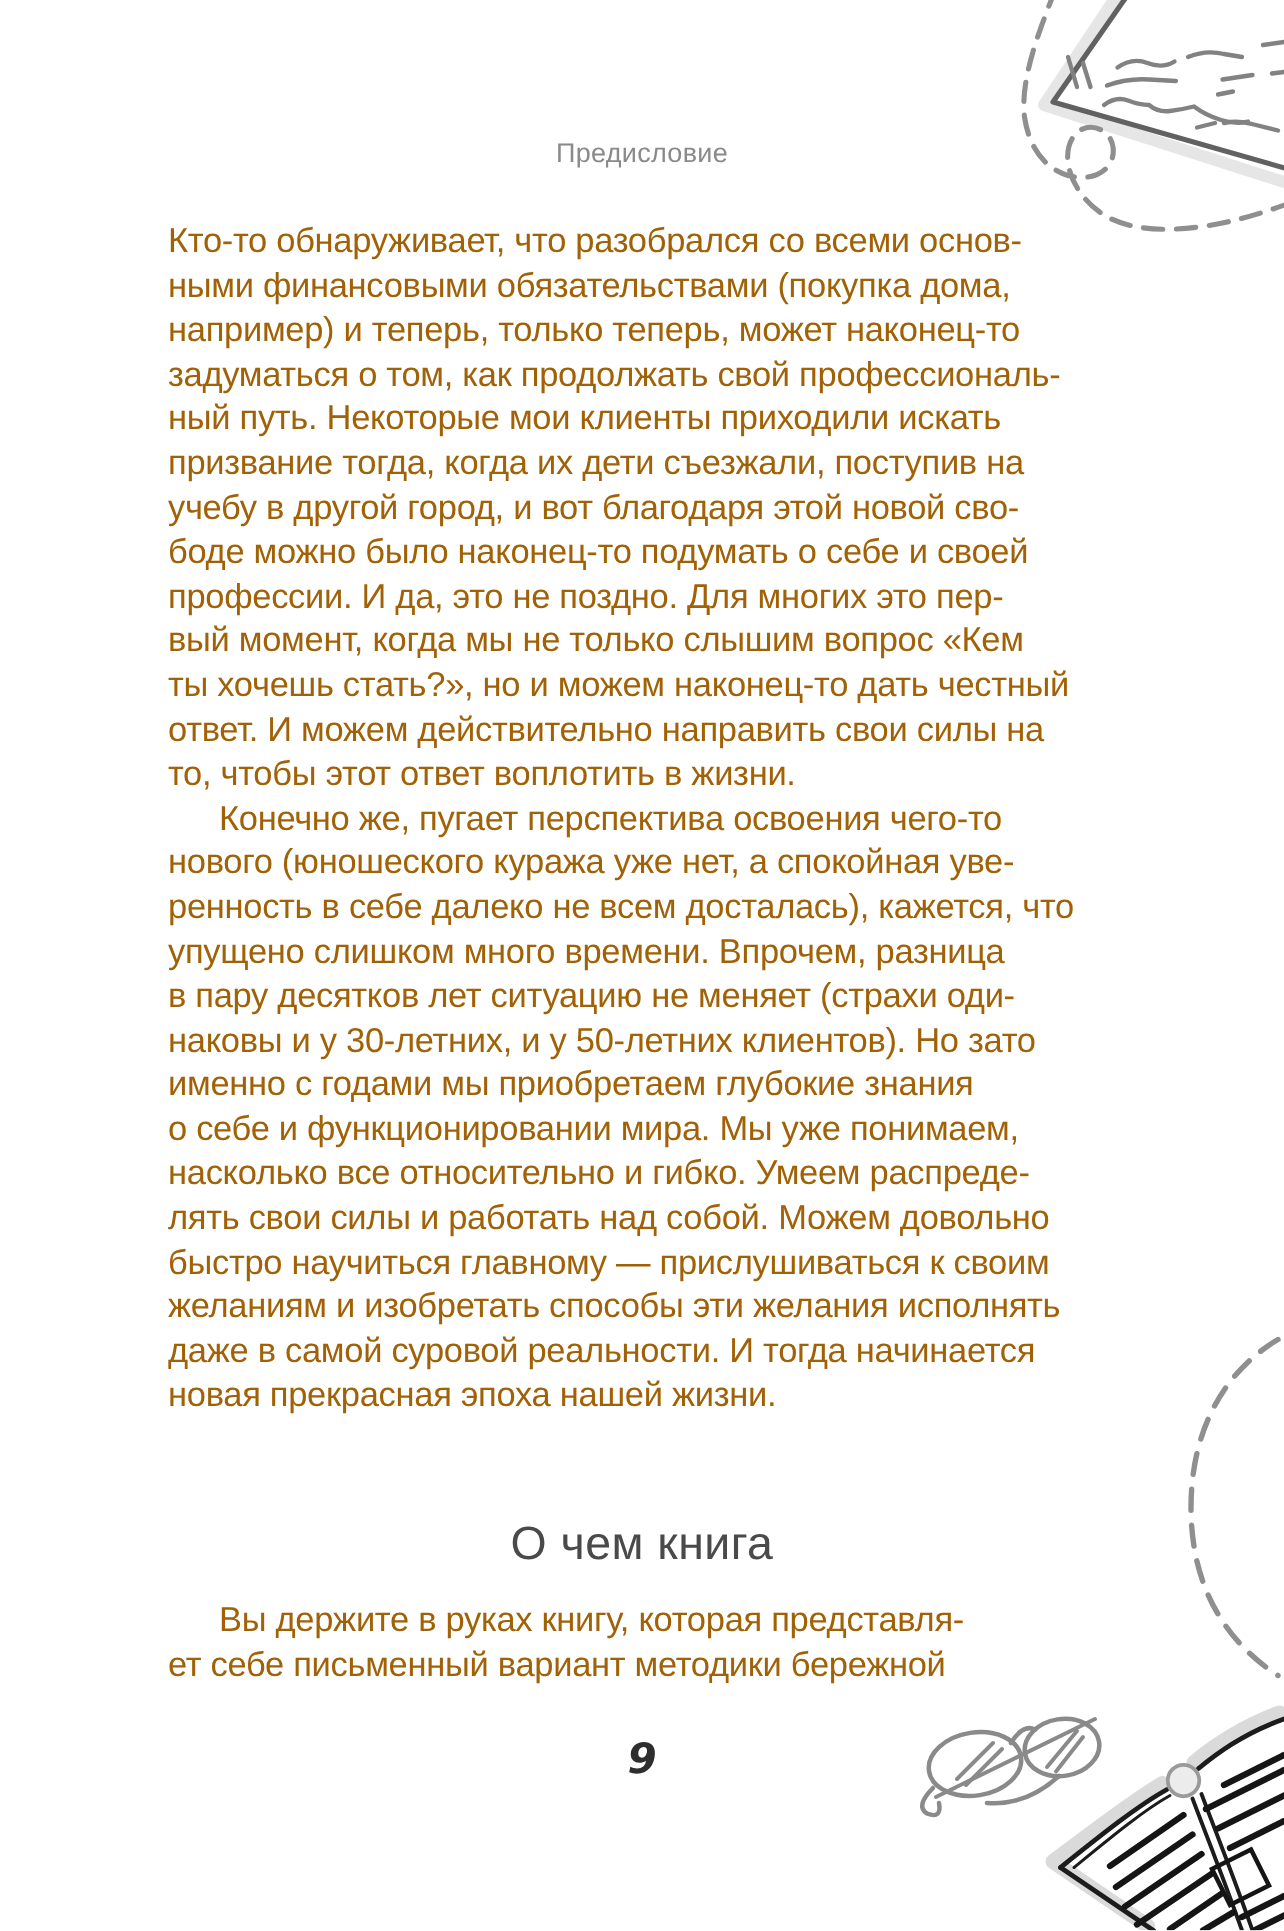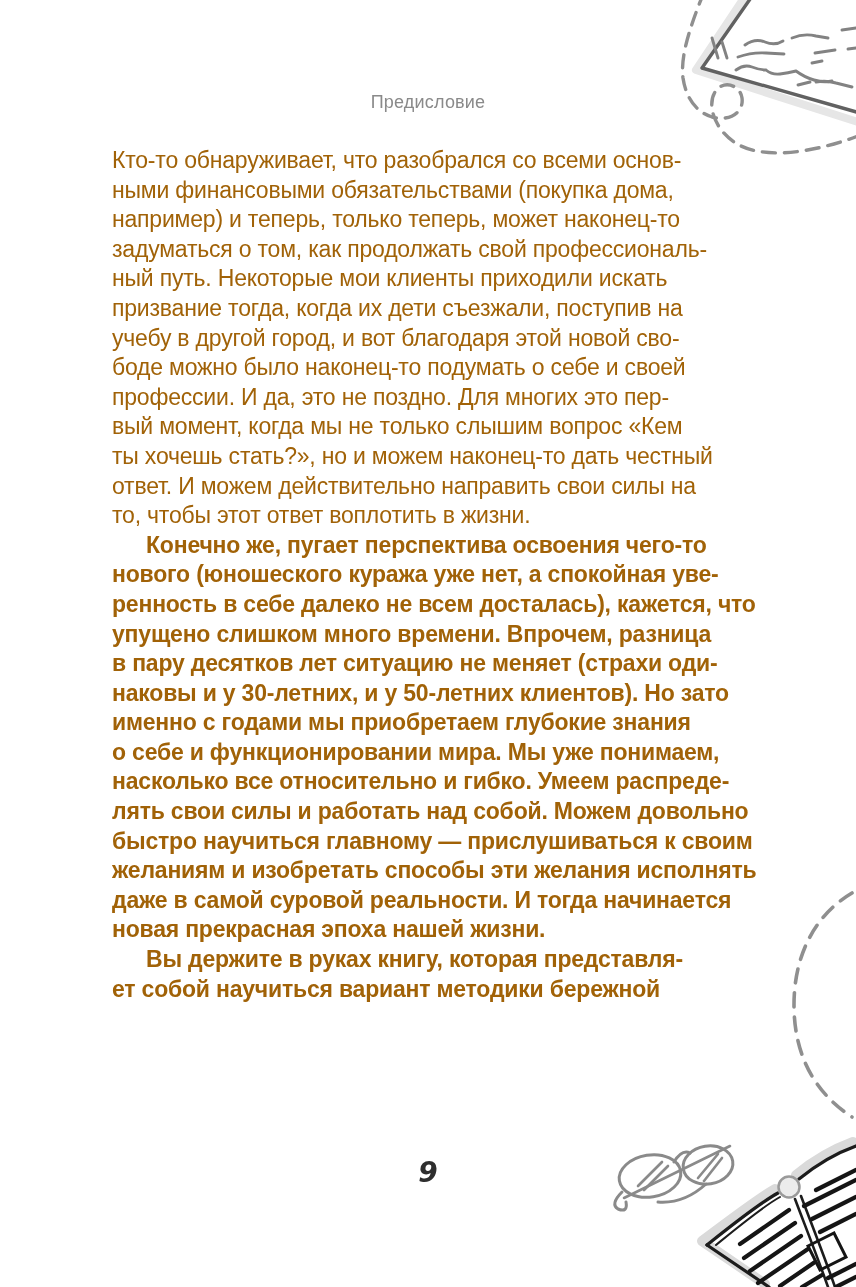--- a/index.html
+++ b/index.html
@@ -22,21 +22,21 @@
   }
   .para{
     margin:0;
     font-size:23px;
     line-height:29.6px;
     letter-spacing:-0.2px;
     white-space:pre-line;
     text-align:left;
     color:#a16207;
   }
-  .para.indent{ text-indent:34px;font-weight:bold; }
+  .para.indent{ text-indent:34px; }
   .section-heading{
     margin:66px 0 18px 0;
     width:632px;
     text-align:center;
     font-size:31px;
     font-weight:400;
     letter-spacing:0.3px;
     color:#4a4a4a;
   }
   .page-number{
@@ -82,22 +82,23 @@
 в пару десятков лет ситуацию не меняет (страхи оди-
 наковы и у 30-летних, и у 50-летних клиентов). Но зато
 именно с годами мы приобретаем глубокие знания
 о себе и функционировании мира. Мы уже понимаем,
 насколько все относительно и гибко. Умеем распреде-
 лять свои силы и работать над собой. Можем довольно
 быстро научиться главному — прислушиваться к своим
 желаниям и изобретать способы эти желания исполнять
 даже в самой суровой реальности. И тогда начинается
 новая прекрасная эпоха нашей жизни.</p>
+    <h2 class="section-heading">О чем книга</h2>
     <p class="para indent">Вы держите в руках книгу, которая представля-
-ет собой научиться вариант методики бережной</p>
+ет себе письменный вариант методики бережной</p>
   </div>
 
   <div class="page-number">9</div>
 
   <svg class="doodle doodle-paper" width="226" height="185" viewBox="0 0 226 185">
 
     <path d="M 118,-8 L 66,70 L 228,122" fill="none" stroke="#e6e6e6" stroke-width="8" stroke-linejoin="round"></path>
 
     <path d="M 125,-8 L 72,68 L 230,113" fill="none" stroke="#616161" stroke-width="3.4" stroke-linejoin="round"></path>
 

